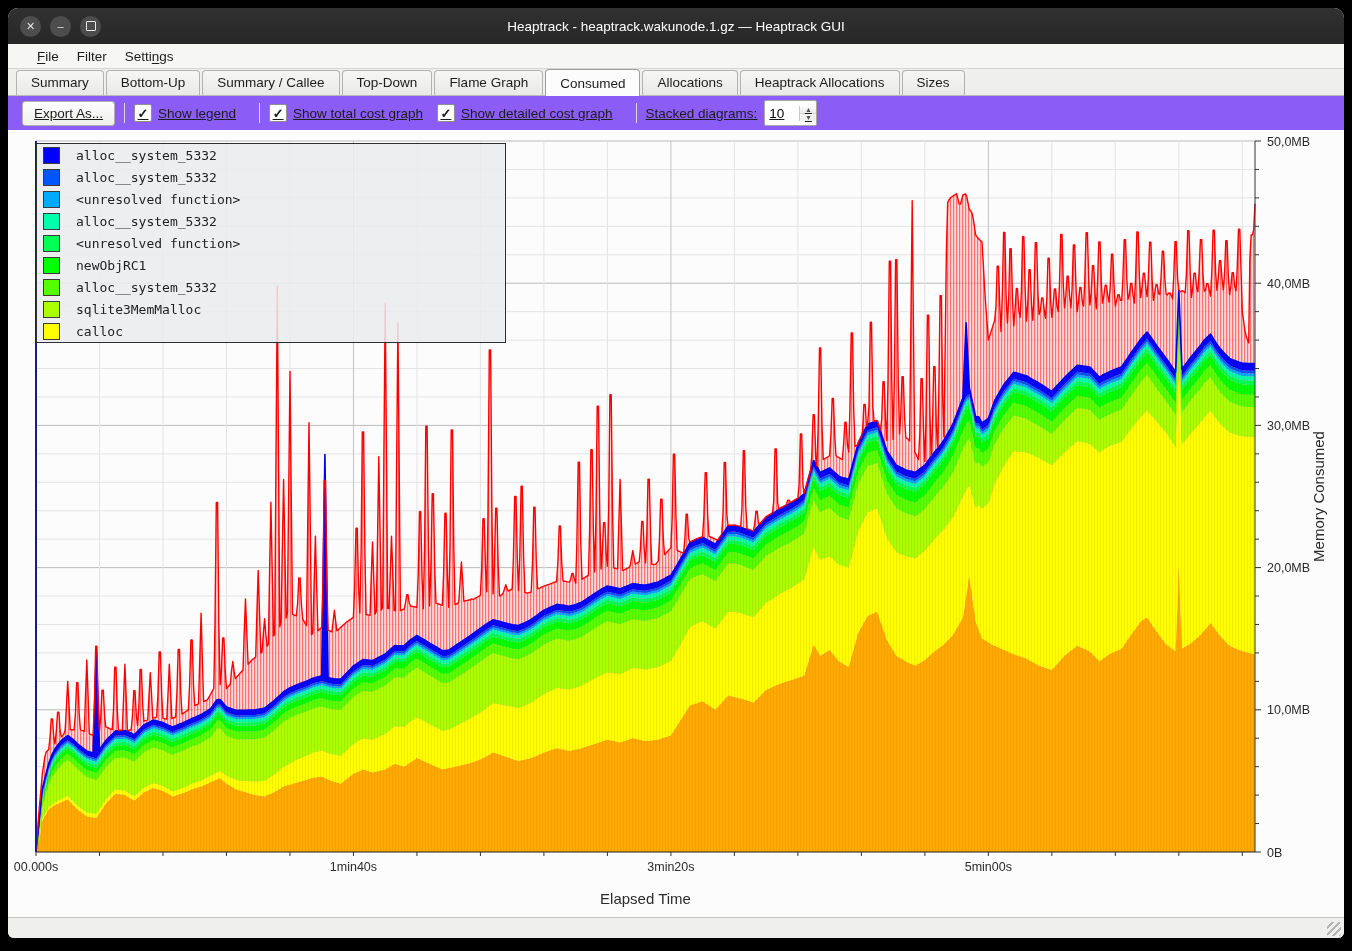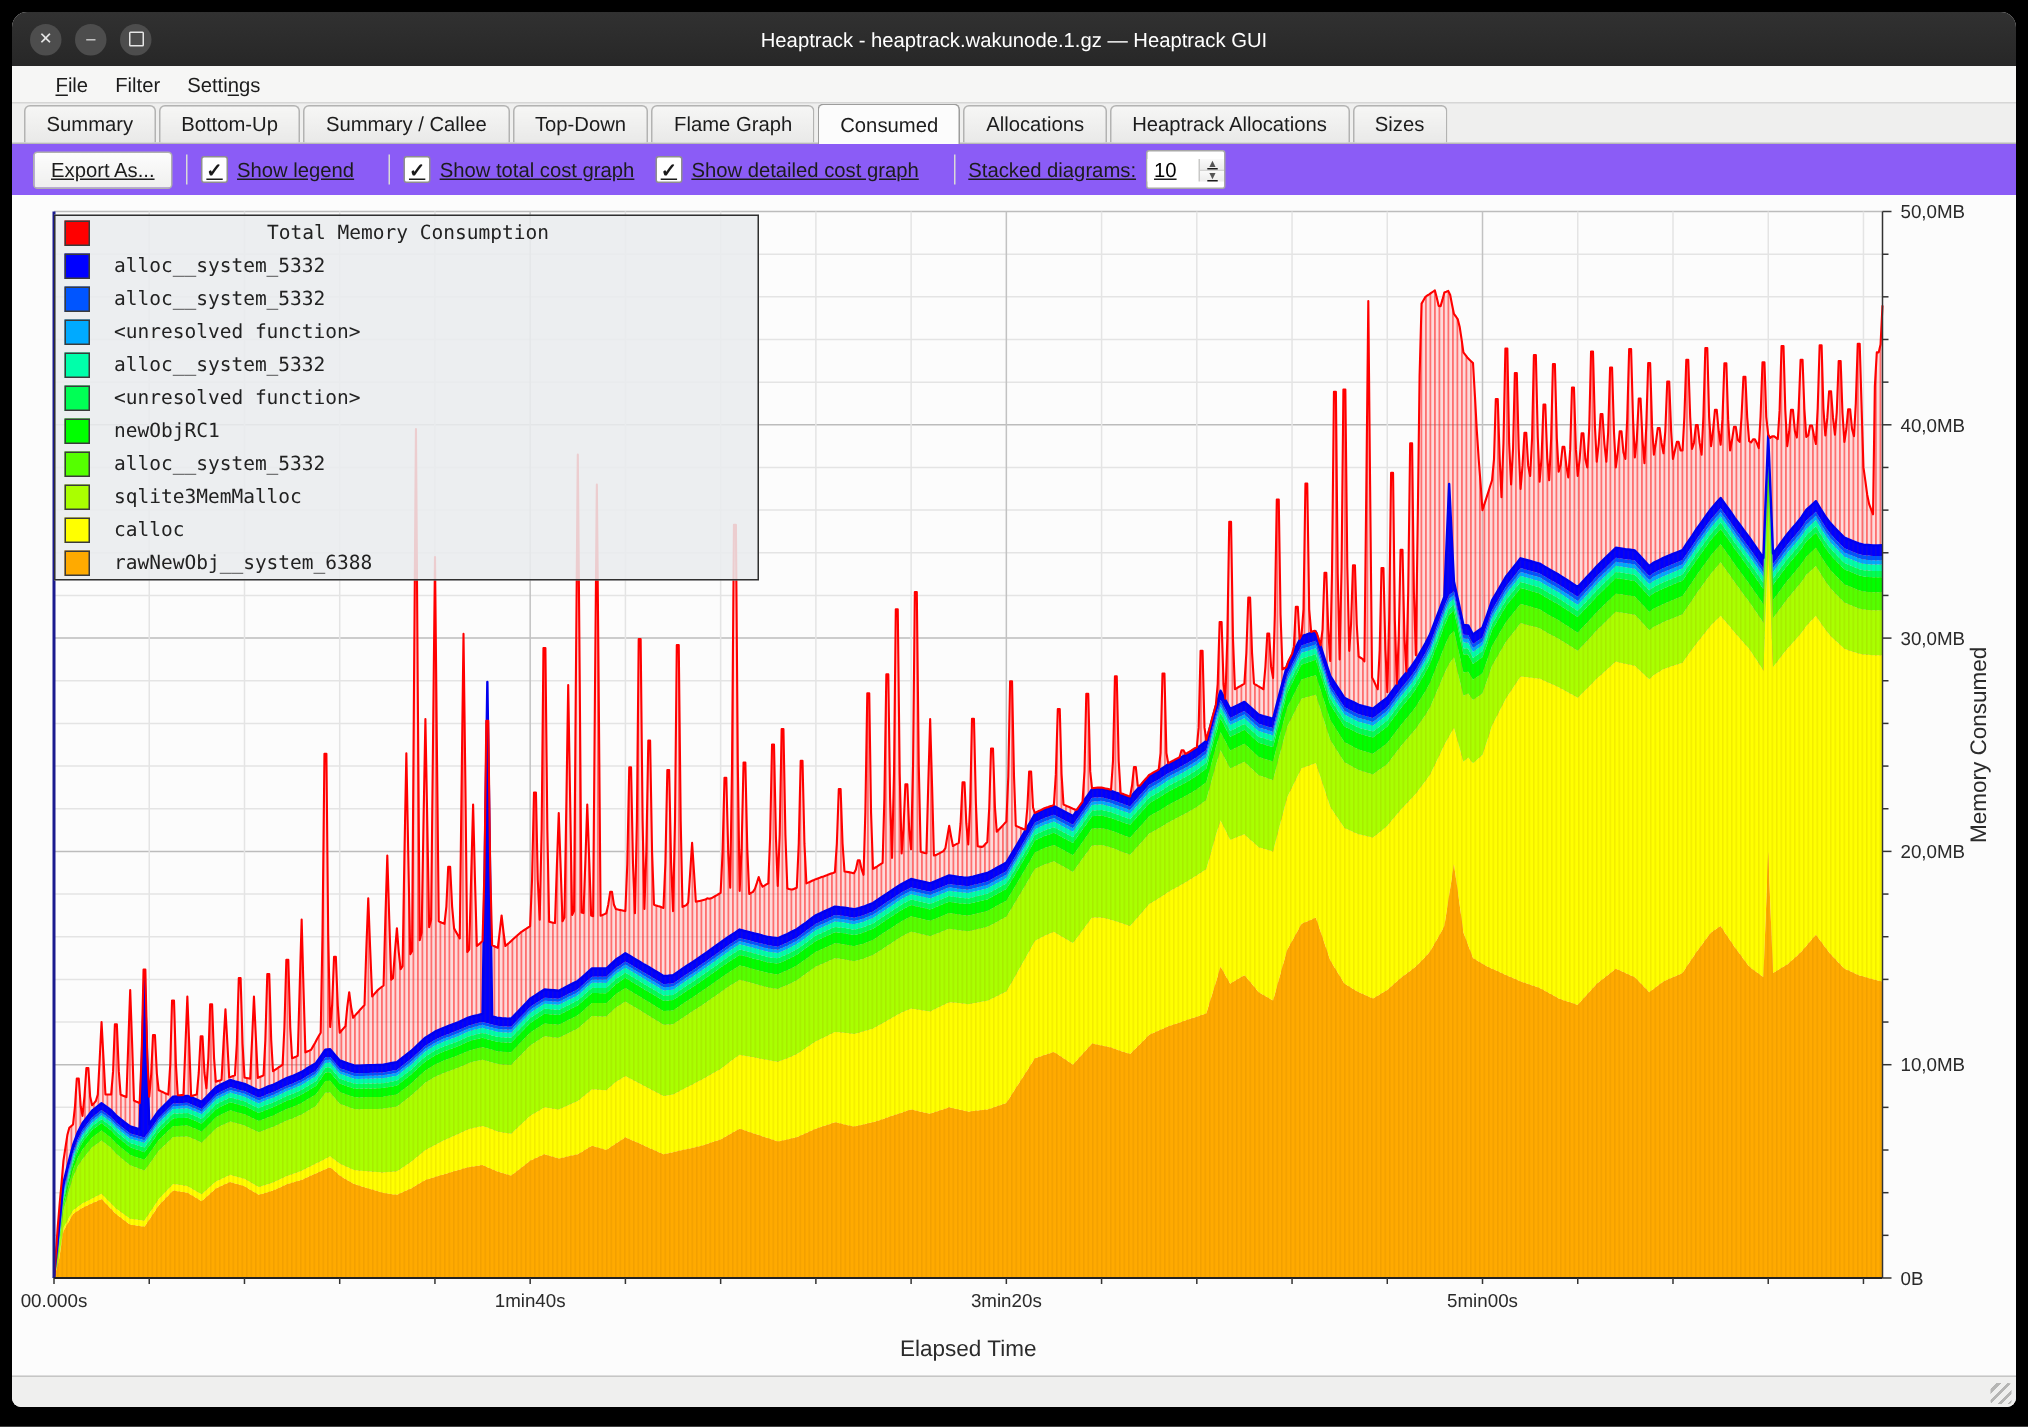--- a/index.html
+++ b/index.html
@@ -246,24 +246,20 @@
         <text x="1259" y="726.5" fill="#2b2b2b" font-size="12.5" text-anchor="start" font-family="&quot;Liberation Sans&quot;,sans-serif">0B</text>
         <text x="1259" y="584.3" fill="#2b2b2b" font-size="12.5" text-anchor="start" font-family="&quot;Liberation Sans&quot;,sans-serif">10,0MB</text>
         <text x="1259" y="442.1" fill="#2b2b2b" font-size="12.5" text-anchor="start" font-family="&quot;Liberation Sans&quot;,sans-serif">20,0MB</text>
         <text x="1259" y="299.9" fill="#2b2b2b" font-size="12.5" text-anchor="start" font-family="&quot;Liberation Sans&quot;,sans-serif">30,0MB</text>
         <text x="1259" y="157.70000000000005" fill="#2b2b2b" font-size="12.5" text-anchor="start" font-family="&quot;Liberation Sans&quot;,sans-serif">40,0MB</text>
         <text x="1259" y="15.5" fill="#2b2b2b" font-size="12.5" text-anchor="start" font-family="&quot;Liberation Sans&quot;,sans-serif">50,0MB</text>
         <text x="637.5" y="774" fill="#2b2b2b" font-size="15" text-anchor="middle" font-family="&quot;Liberation Sans&quot;,sans-serif">Elapsed Time</text>
         <text x="1316" y="366.5" fill="#2b2b2b" font-size="15" text-anchor="middle" font-family="&quot;Liberation Sans&quot;,sans-serif" transform="rotate(-90 1316 366.5)">Memory Consumed</text>
       </svg>
     <div class="legend" id="legend">
-        <div class="lrow title">
-          <span class="lswatch" style="background: rgb(255, 0, 0);"></span>
-          <span class="llabel">Total Memory Consumption</span>
-        </div>
         <div class="lrow">
           <span class="lswatch" style="background: rgb(0, 0, 255);"></span>
           <span class="llabel">alloc__system_5332</span>
         </div>
         <div class="lrow">
           <span class="lswatch" style="background: rgb(0, 85, 255);"></span>
           <span class="llabel">alloc__system_5332</span>
         </div>
         <div class="lrow">
           <span class="lswatch" style="background: rgb(0, 170, 255);"></span>
@@ -285,24 +281,20 @@
           <span class="lswatch" style="background: rgb(85, 255, 0);"></span>
           <span class="llabel">alloc__system_5332</span>
         </div>
         <div class="lrow">
           <span class="lswatch" style="background: rgb(170, 255, 0);"></span>
           <span class="llabel">sqlite3MemMalloc</span>
         </div>
         <div class="lrow">
           <span class="lswatch" style="background: rgb(255, 255, 0);"></span>
           <span class="llabel">calloc</span>
-        </div>
-        <div class="lrow">
-          <span class="lswatch" style="background: rgb(255, 170, 0);"></span>
-          <span class="llabel">rawNewObj__system_6388</span>
         </div>
       </div>
   </div>
 
   <div class="statusbar">
     <span class="grip"></span>
   </div>
 
 </div>
 

